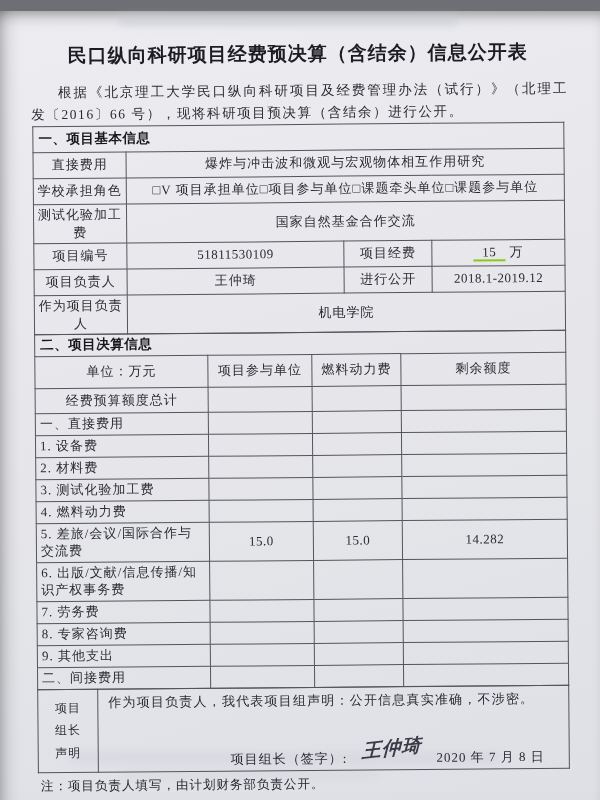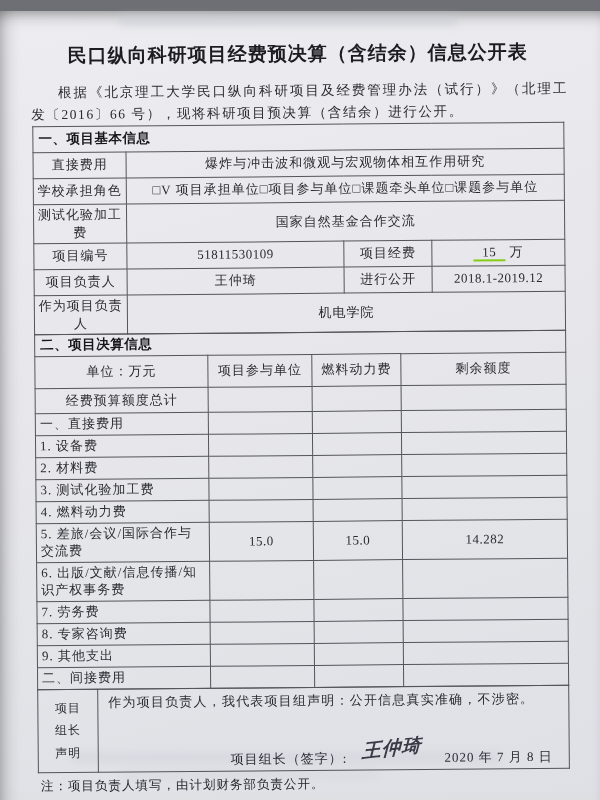--- a/index.html
+++ b/index.html
@@ -61,21 +61,21 @@
   .sign-row{
     position:absolute;left:0;bottom:2px;width:100%;
     display:flex;align-items:flex-end;
   }
   .sign-label{margin-left:132px;font-size:13px;letter-spacing:1px;white-space:nowrap;}
   .signature{
     margin-left:14px;margin-bottom:6px;
     font-style:italic;font-weight:bold;font-size:19px;color:#3a3a46;
     transform:rotate(-6deg) skewX(-8deg);white-space:nowrap;
   }
-  .sign-date{margin-left:auto;margin-right:16px;font-size:13px;letter-spacing:1px;white-space:nowrap;}
+  .sign-date{margin-left:auto;margin-right:24px;font-size:13px;letter-spacing:1px;white-space:nowrap;}
   .footnote{
     margin:5px 0 0 37px;font-size:12.5px;letter-spacing:1px;color:#26262d;
   }
 </style>
 </head>
 <body>
 
 <div class="paper"></div>
 <div class="ghost ghost-top"></div>
 <div class="ghost ghost-bottom1"></div>

